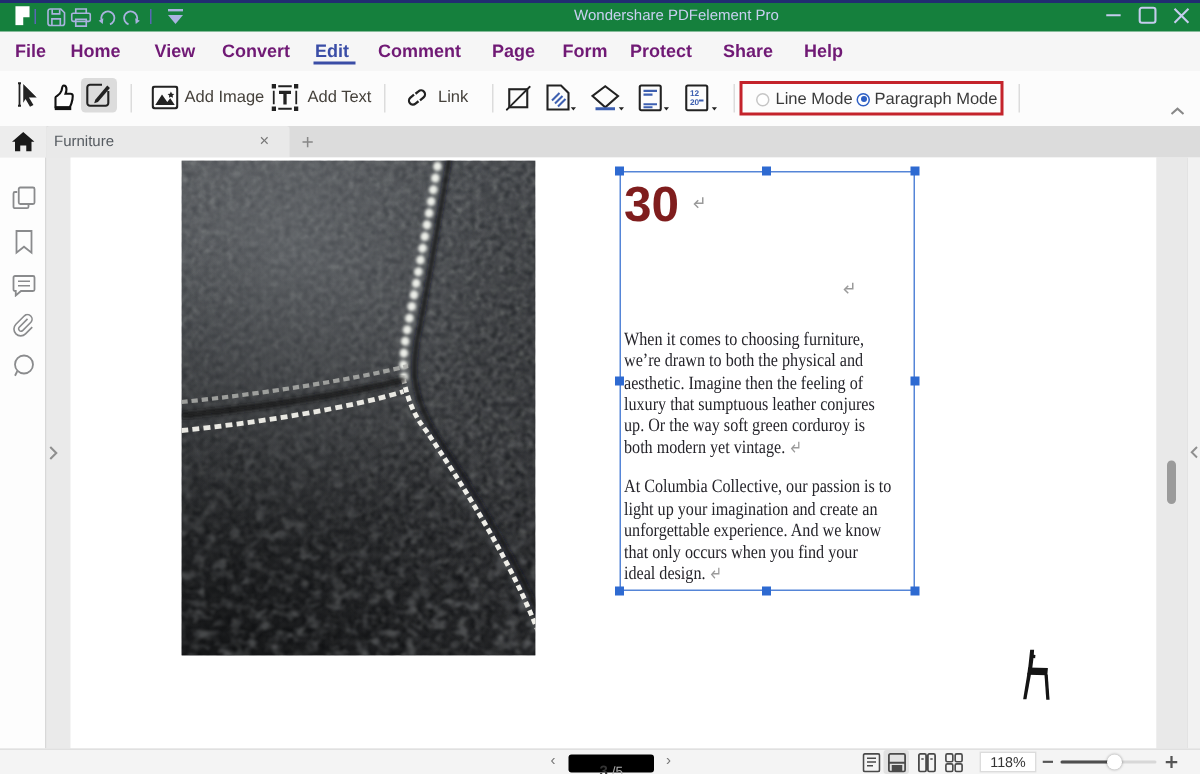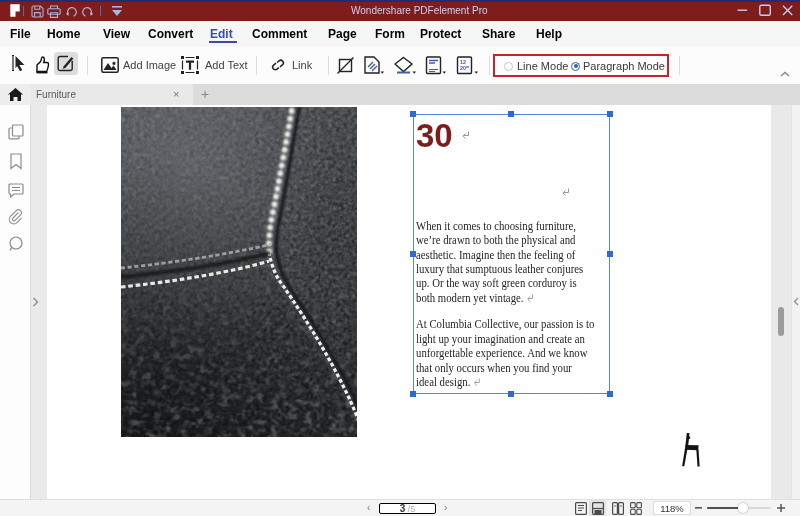--- a/index.html
+++ b/index.html
@@ -1,26 +1,26 @@
 <!DOCTYPE html>
 <html><head>
 <meta charset="utf-8">
 <style>
 * { margin:0; padding:0; box-sizing:border-box; }
 html,body { width:800px; height:516px; overflow:hidden; }
 body { font-family:"Liberation Sans", sans-serif; position:relative; background:#eaeaea; }
 .abs { position:absolute; }
 
-#titlebar { left:0; top:0; width:800px; height:37px; background:#7f1d1d; }
+#titlebar { left:0; top:0; width:800px; height:37px; background:#15803d;text-align:center; }
 #titlebar .topline { left:0; top:0; width:800px; height:2px; background:#212c72; position:absolute; }
 #titletext { left:351px; top:4px; width:200px; font-size:10px; line-height:13px; color:#c9d0f1; position:absolute; }
 .tsep { position:absolute; top:6px; width:1px; height:10px; background:#5a66b5; }
 
 #menubar { left:0; top:21px; width:800px; height:26px; background:#f6f6f6; }
-.mi { position:absolute; top:6px; font-size:12px; font-weight:bold; color:#000000; }
+.mi { position:absolute; top:6px; font-size:12px; font-weight:bold; color:#701a75; }
 .mi.sel { color:#3a4da6; }
 #editline { position:absolute; left:209px; top:20px; width:28px; height:2px; background:#3a4da6; }
 
 #toolbar { left:0; top:47px; width:800px; height:37px; background:#fcfcfc; }
 .tlbl { position:absolute; top:12px; font-size:11px; color:#45413b; }
 .vsep { position:absolute; top:9px; width:1px; height:19px; background:#dcdcdc; }
 #pencilbtn { position:absolute; left:54px; top:5px; width:24px; height:23px; background:#dcdcdc; border-radius:3px; }
 #redbox { position:absolute; left:493px; top:6.5px; width:176px; height:23px; border:2px solid #c4232b; background:#fdfdfd; }
 .radio { position:absolute; top:6px; width:9px; height:9px; border-radius:50%; }
 .radio.off { border:1px solid #c6c6c6; background:#fff; }
@@ -46,21 +46,21 @@
 .hdl { position:absolute; width:6px; height:6px; background:#2e6ad1; }
 
 #num30 { position:absolute; left:416px; top:13.8px; font-size:33px; font-weight:bold; color:#7f1d1d; line-height:33px; }
 #heading { position:absolute; left:417px; top:55.7px; font-size:17.5px; font-weight:bold; color:#1b1b1b; line-height:20px; letter-spacing:-0.6px; }
 .body-t { position:absolute; left:416px; width:230px; font-family:"Liberation Serif", serif; font-size:12.5px; line-height:14.4px; color:#25242a; transform:scaleX(0.86); transform-origin:0 0; white-space:nowrap; }
 #para1 { top:113.7px; }
 #para2 { top:212.3px; }
 .body-t svg { vertical-align:-1px; margin-left:3px; }
 
 #statusbar { left:0; top:499px; width:800px; height:17px; background:#f4f4f4; border-top:1px solid #e0e0e0; }
-#pagebox { position:absolute; left:379px; top:3px; width:57px; height:11px; background:#fff; border:1px solid #000000; border-radius:2px; text-align:center; font-size:9px; line-height:10px; }
+#pagebox { position:absolute; left:379px; top:3px; width:57px; height:11px; background:#fff; border:6px solid #000000; border-radius:2px; text-align:center; font-size:9px; line-height:10px; }
 #pagebox b { color:#333; font-size:10px; }
 #pagebox span { color:#b0b0b0; }
 #zoombox { position:absolute; left:653px; top:1px; width:38px; height:14px; background:#fff; border:1px solid #dcdcdc; text-align:center; font-size:9.5px; line-height:13px; color:#333; }
 #viewsel { position:absolute; left:589px; top:0px; width:17px; height:16px; background:#e2e2e2; border-radius:2px; }
 .chev { position:absolute; font-size:10px; color:#777; }
 </style>
 </head>
 <body>
 
 <div class="abs" id="titlebar">

